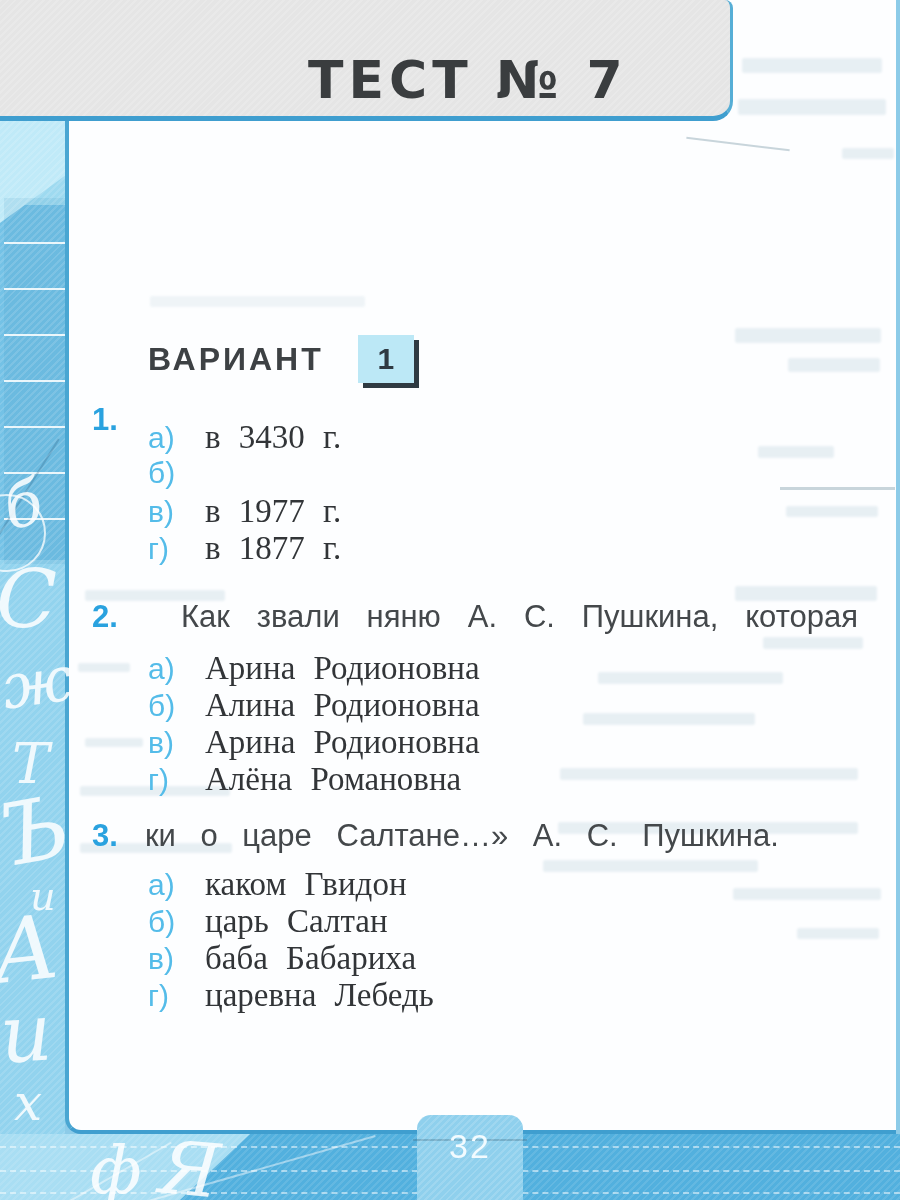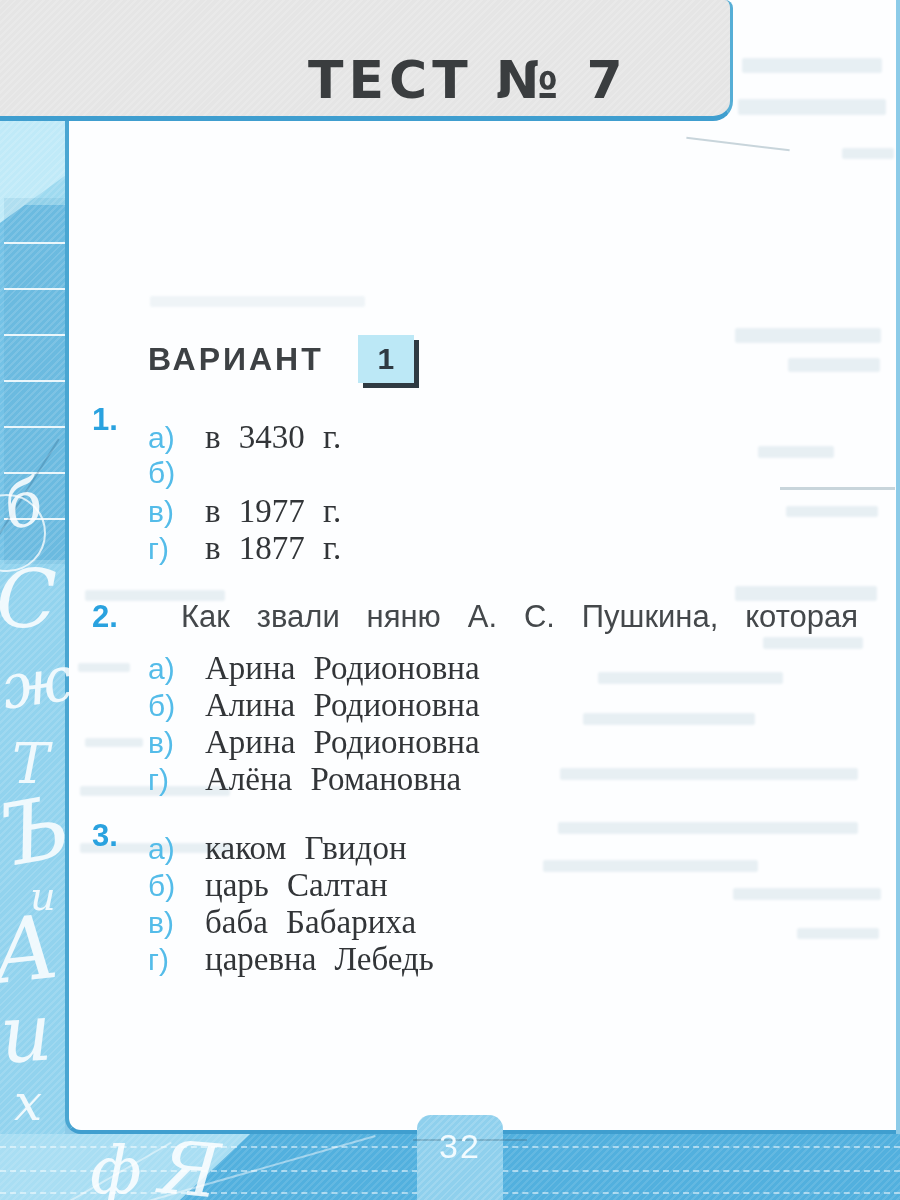--- a/index.html
+++ b/index.html
@@ -31,21 +31,21 @@
   
   .bottom-band{position:absolute;left:0;top:1134px;width:900px;height:66px;background:#52b0de;z-index:3;}
   .bottom-band::after{content:"";position:absolute;inset:0;
       background:repeating-linear-gradient(135deg,rgba(255,255,255,.10) 0 2px,rgba(0,0,0,0) 2px 5px);}
   .band-patch{position:absolute;left:0;top:0;width:250px;height:66px;background:#a9def3;
       clip-path:polygon(0 0,100% 0,72% 100%,0 100%);}
   .dash{position:absolute;left:0;width:900px;height:0;border-top:2px dashed rgba(255,255,255,.5);}
   .slant{position:absolute;background:rgba(255,255,255,.45);height:2px;}
 
   
-  .page-tab{position:absolute;left:417px;top:1115px;width:86px;height:85px;background:#8fd0ed;
+  .page-tab{position:absolute;left:417px;top:1115px;width:106px;height:85px;background:#8fd0ed;
       border-radius:14px 14px 0 0;z-index:4;text-align:center;}
   .page-tab::after{content:"";position:absolute;inset:0;border-radius:14px 14px 0 0;
       background:repeating-linear-gradient(135deg,rgba(255,255,255,.14) 0 2px,rgba(0,0,0,0) 2px 5px);}
   .tab-line{position:absolute;left:-4px;top:24px;width:114px;height:2px;background:rgba(55,95,120,.30);}
   .tab-num{position:relative;display:inline-block;margin-top:12px;color:#f2fbff;
       font-size:34px;letter-spacing:2px;z-index:2;}
 
   
   .header-band{position:absolute;left:0;top:0;width:730px;height:116px;background:#e5e5e5;
       border-bottom:5px solid #3f9ecf;border-right:3px solid #56aed6;
@@ -194,20 +194,21 @@
               <span class="ol">г)</span>
               <span class="ot">Алёна Романовна</span>
             </div>
         </div>
       </div>
     </section>
 
     <section class="q q3">
       <div class="qnum">3.</div>
       <div class="qbody">
+        <div class="qline">ки о царе Салтане…» А. С. Пушкина.</div>
         <div class="opts">
           <div class="opt">
               <span class="ol">а)</span>
               <span class="ot">каком Гвидон</span>
             </div>
           <div class="opt">
               <span class="ol">б)</span>
               <span class="ot">царь Салтан</span>
             </div>
           <div class="opt">

